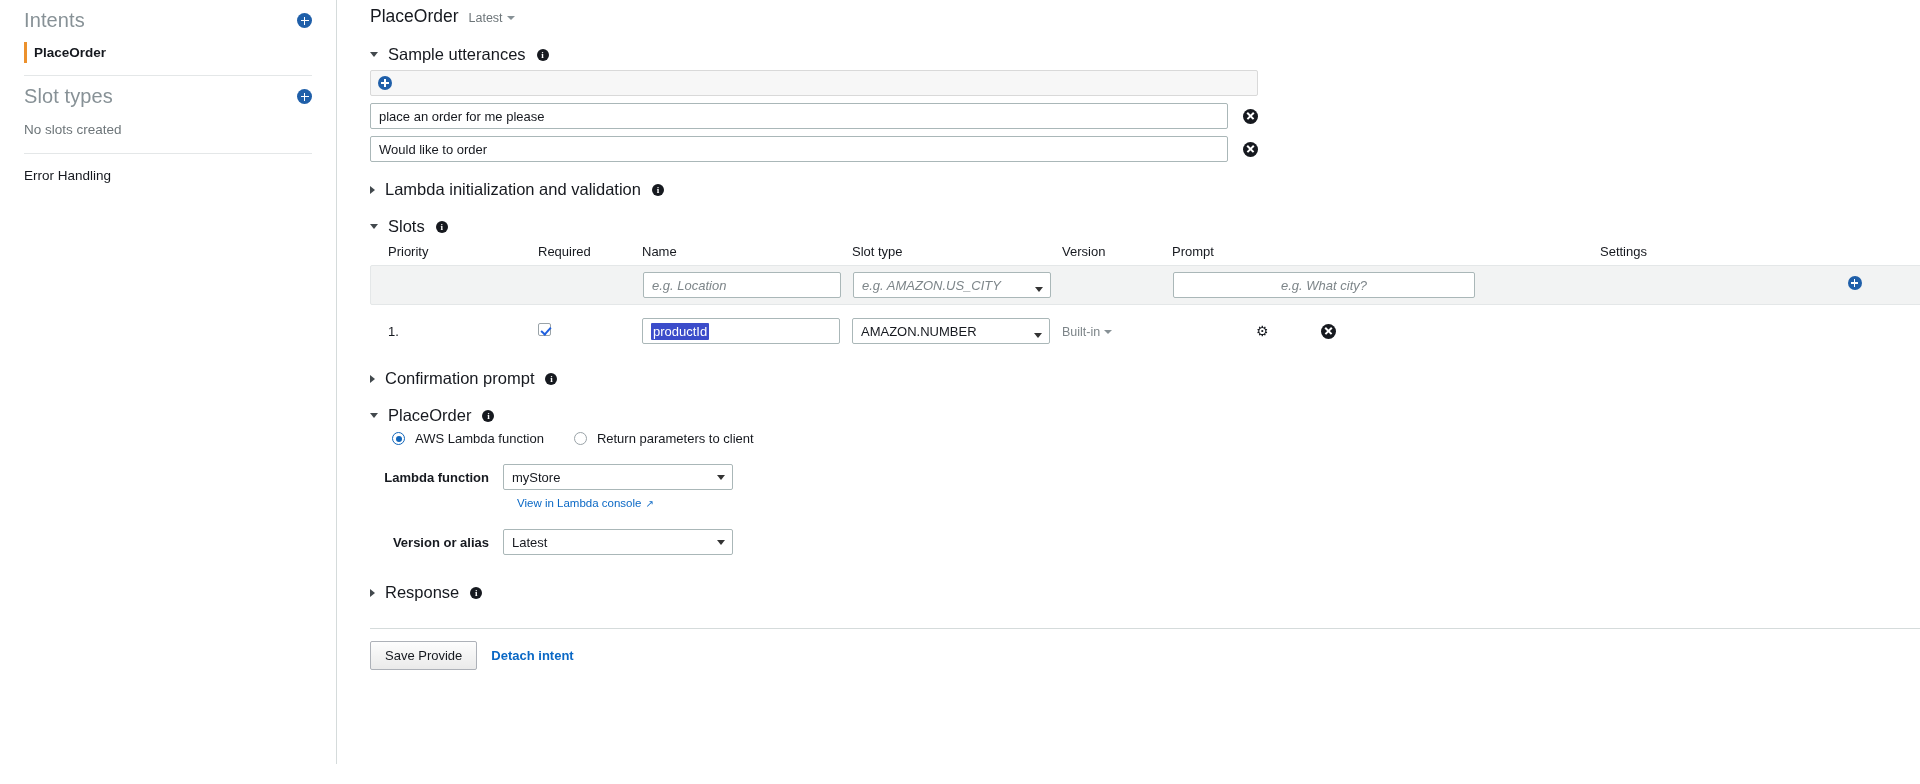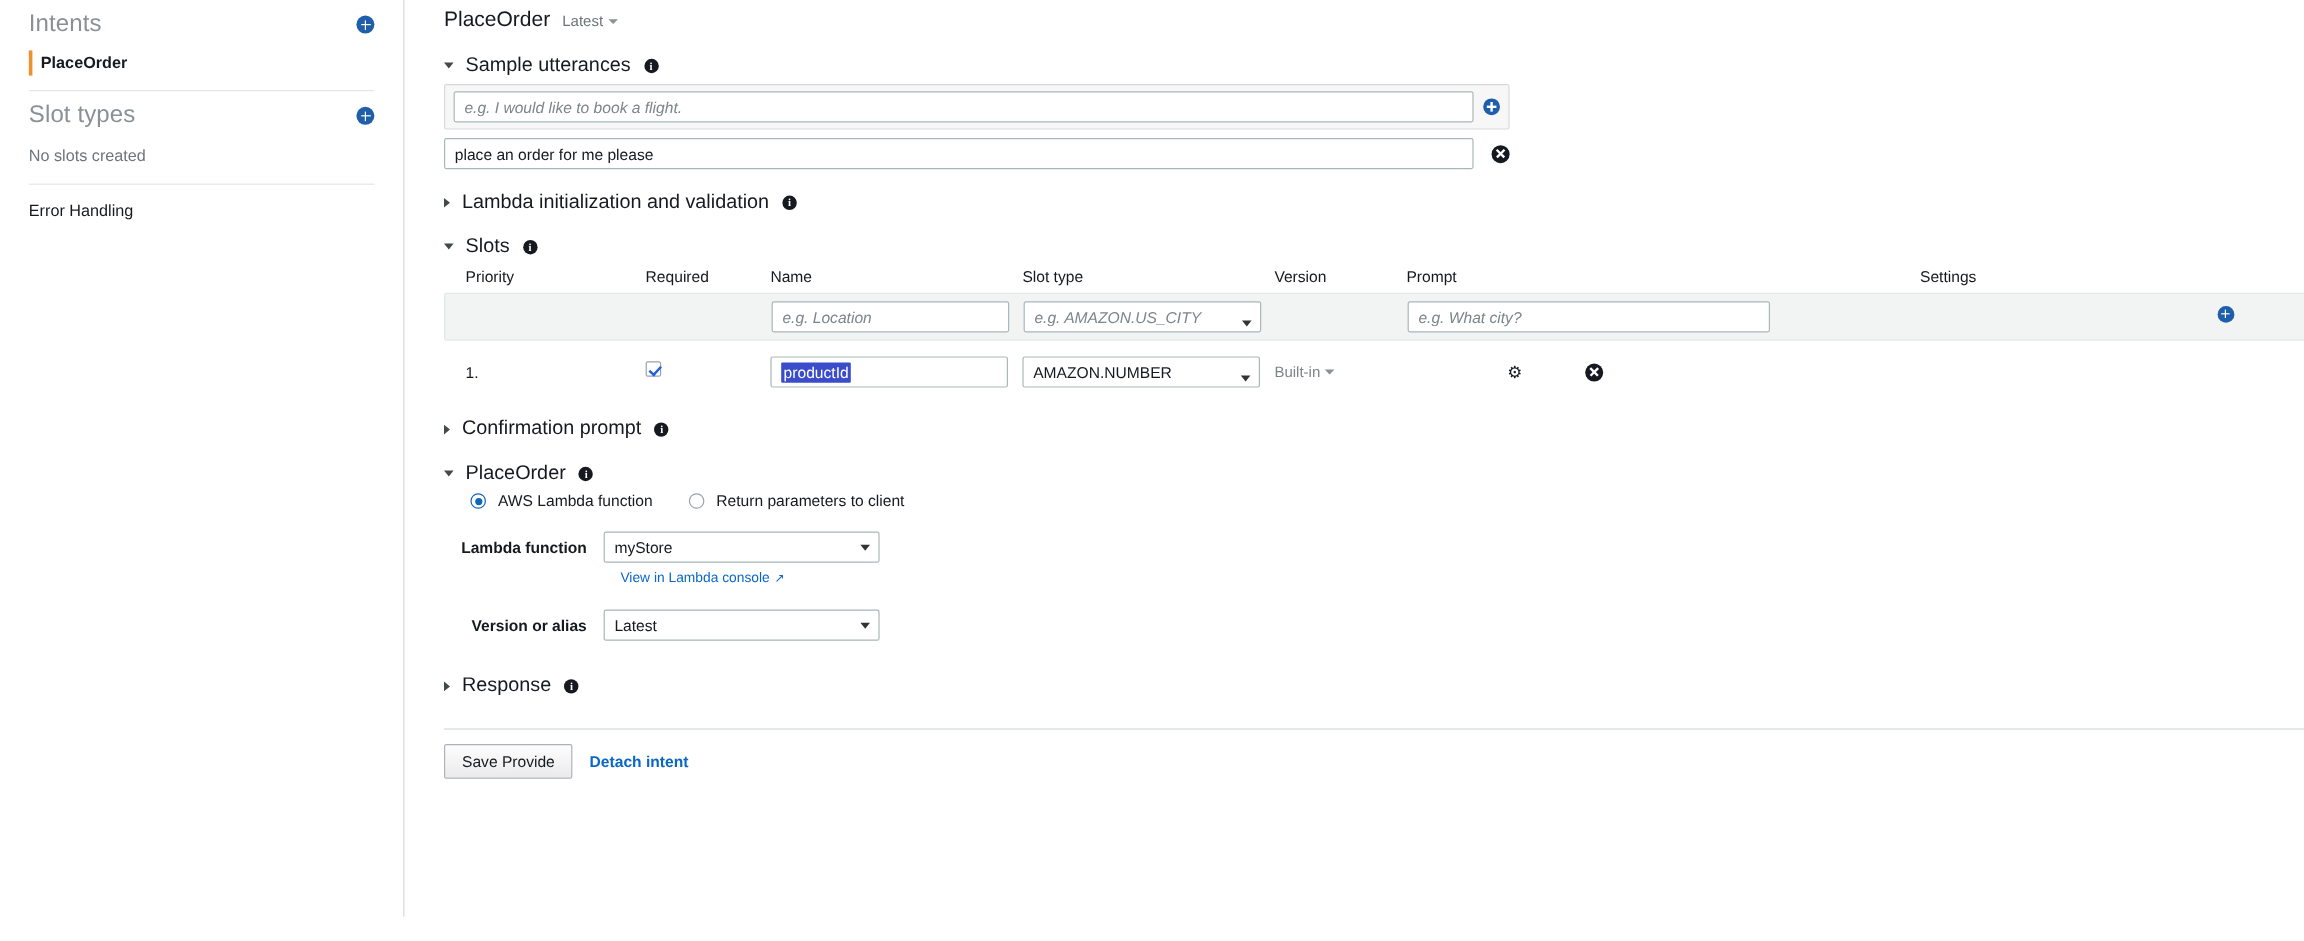--- a/index.html
+++ b/index.html
@@ -157,21 +157,21 @@
     font-family: "Liberation Sans", sans-serif; outline: none;
   }
   .sel.ghost { color: #7d8589; font-style: italic; }
   .sel-arrow {
     position: absolute; right: 8px; top: 11px;
     width: 0; height: 0; border-left: 4.5px solid transparent;
     border-right: 4.5px solid transparent; border-top: 5.5px solid #333;
     pointer-events: none;
   }
   .txt.slot-name { width: 198px; }
-  .txt.prompt { width: 302px; }
+  .txt.prompt { width: 302px; text-align: center; }
   .name-input-hl {
     position: relative; width: 198px; height: 26px;
     border: 1px solid #aab7b8; border-radius: 2px; background: #fff;
     display: flex; align-items: center; padding: 0 8px;
   }
   .hl-text {
     background: #3b4cca; color: #ffffff; font-size: 13px;
     padding: 1px 2px; border-radius: 1px;
   }
   .chk {
@@ -281,29 +281,32 @@
       </div>
 
       
       <div class="section-head">
         <span class="tri open"></span>
         <span class="section-title">Sample utterances</span>
         <span class="info-icon">i</span>
       </div>
 
       <div class="utt-first-wrap">
-        <input class="txt" type="text" placeholder="e.g. I would like to book a flight." style="">
         <span class="plus-icon sm"></span>
       </div>
 
       <div class="utt-row">
         <input class="txt" type="text" value="place an order for me please" style="">
         <span class="x-icon"></span>
       </div>
 
+      <div class="utt-row">
+        <input class="txt" type="text" value="Would like to order" style="">
+        <span class="x-icon"></span>
+      </div>
 
 
       
       <div class="section-head">
         <span class="tri closed"></span>
         <span class="section-title">Lambda initialization and validation</span>
         <span class="info-icon">i</span>
       </div>
 
       

